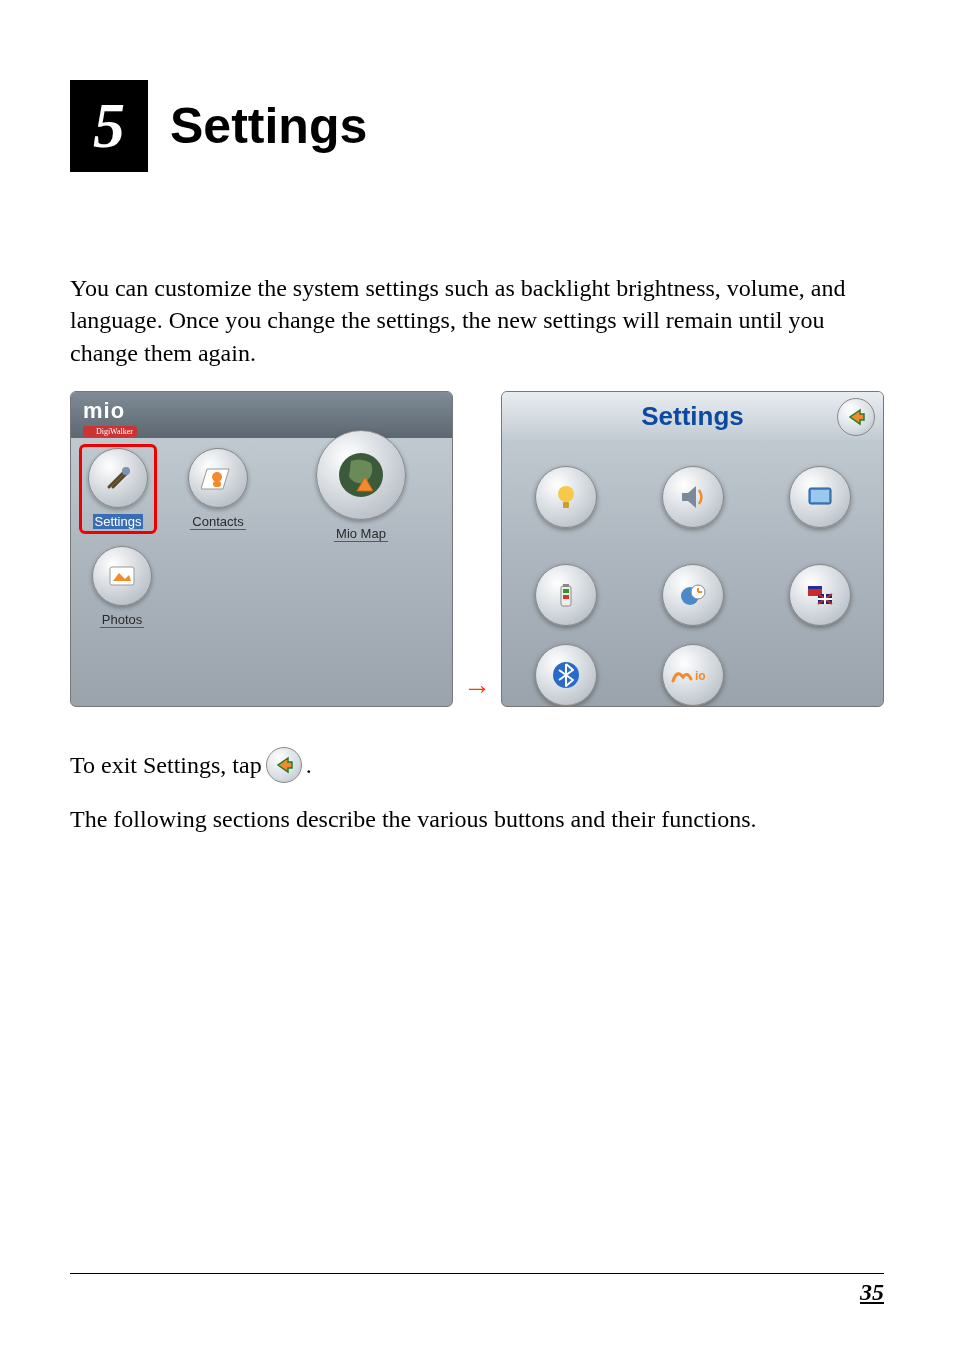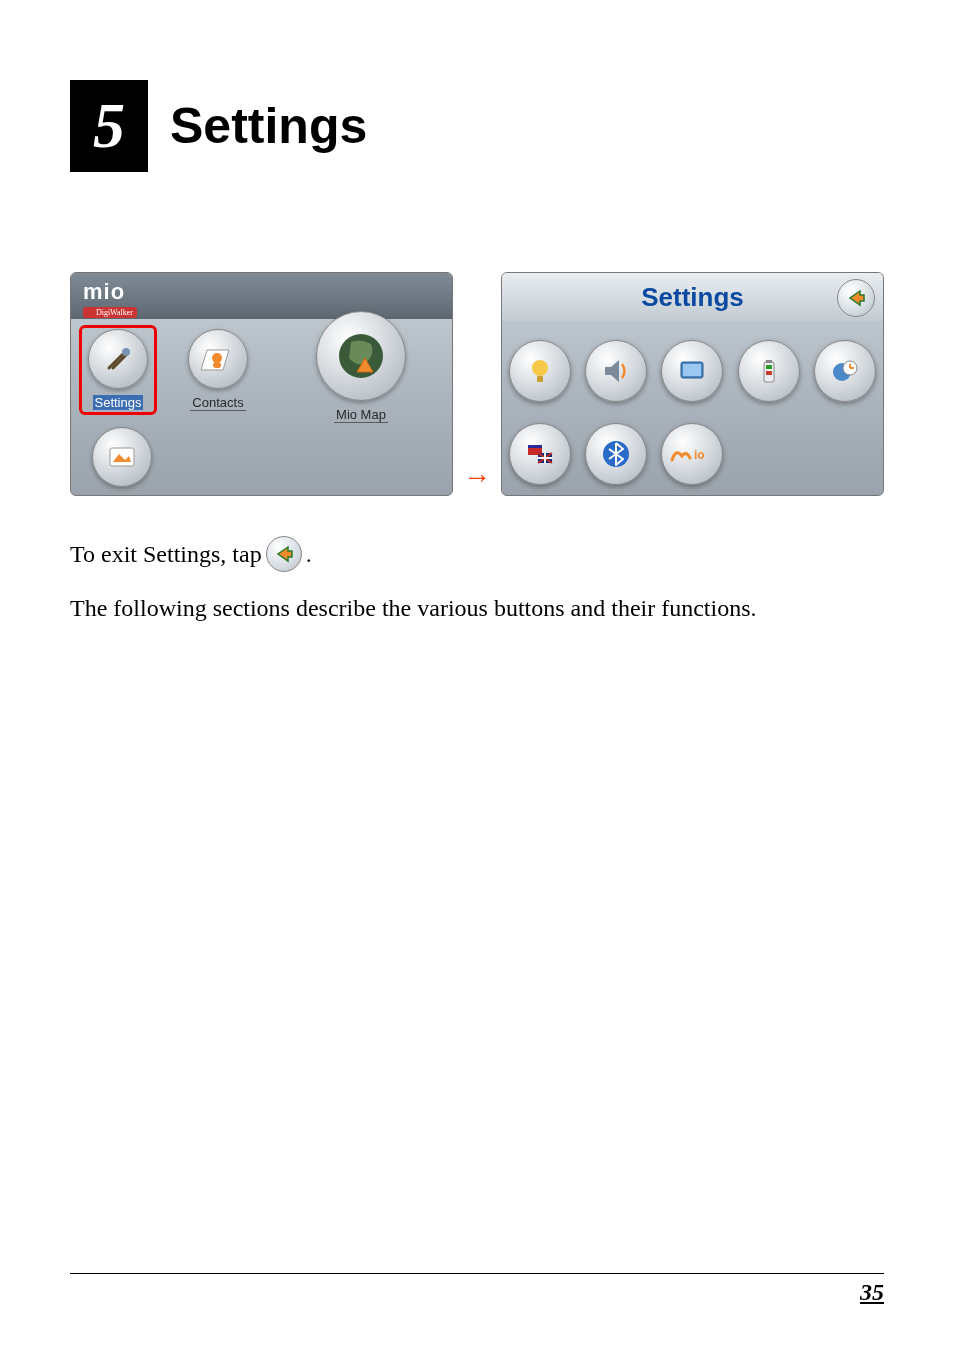--- a/index.html
+++ b/index.html
@@ -9,21 +9,21 @@
   .chapter-row { display: flex; align-items: center; gap: 22px; margin-bottom: 100px; }
   .chapter-box { width: 78px; height: 92px; background: #000; color: #fff; display: flex; align-items: center; justify-content: center; font-family: "Times New Roman", serif; font-style: italic; font-weight: bold; font-size: 64px; }
   .chapter-title { font-family: Arial, Helvetica, sans-serif; font-weight: bold; font-size: 50px; }
 
   .section-heading { font-family: Arial, Helvetica, sans-serif; font-size: 40px; margin-bottom: 28px; }
 
   .body-p { font-size: 24px; line-height: 1.35; margin-bottom: 22px; }
   .body-p .bold-sans { font-family: Arial, Helvetica, sans-serif; font-weight: bold; font-size: 21px; }
 
   .screens-row { display: flex; gap: 10px; align-items: stretch; margin-top: 6px; margin-bottom: 40px; }
-  .screen { flex: 1; height: 224px; border-radius: 6px; background: linear-gradient(#c8d0d7 0%, #aeb7bf 50%, #9aa3ab 100%); border: 1px solid #777; position: relative; overflow: hidden; }
+  .screen { flex: 1; height: 316px; border-radius: 6px; background: linear-gradient(#c8d0d7 0%, #aeb7bf 50%, #9aa3ab 100%); border: 1px solid #777; position: relative; overflow: hidden; }
   .arrow-between { font-size: 28px; color: #ff3a00; font-weight: bold; align-self: flex-end; padding-bottom: 6px; }
 
   
   .s1-top { position:absolute; top:0; left:0; right:0; height:46px; background: linear-gradient(#7f8b96,#5c6771); }
   .s1-logo { position:absolute; top:6px; left:12px; }
   .s1-logo-mio { font-family: Arial, sans-serif; font-weight:bold; font-size:22px; color:#fff; letter-spacing:1px; }
   .s1-logo-tag { display:block; font-size:8px; background:#c33; color:#fff; padding:1px 4px; border-radius:3px; width:54px; text-align:right; margin-top:2px; }
   .s1-icons { position:absolute; top:50px; left:0; right:0; bottom:0; }
   .s1-icon { position:absolute; width:74px; text-align:center; }
   .s1-icon .circle { width:60px; height:60px; border-radius:50%; margin:0 auto 4px; background: radial-gradient(circle at 35% 30%, #fff, #c8ced4 60%, #a8b0b8); border:1px solid #888; display:flex; align-items:center; justify-content:center; box-shadow: 0 2px 4px rgba(0,0,0,0.3); }
@@ -31,21 +31,21 @@
   .s1-icon.sel { outline: 3px solid #e00; outline-offset: -1px; border-radius:4px; padding:2px; }
   .s1-sellabel .lbl { background:#3b6db3; color:#fff; border-bottom:none; }
 
   .big-center { width:100px !important; }
   .big-center .circle { width:90px; height:90px; }
 
   
   .s2-top { position:absolute; top:0; left:0; right:0; height:48px; background: linear-gradient(#e8edf1,#c3cbd2); display:flex; align-items:center; justify-content:center; }
   .s2-title { font-family: Arial, Helvetica, sans-serif; font-weight:bold; font-size:26px; color:#0b4aa0; }
   .s2-back { position:absolute; right:8px; top:6px; width:38px; height:38px; border-radius:50%; background: radial-gradient(circle at 35% 30%, #fff, #d6dde3 60%, #b3bbc2); border:1px solid #888; display:flex; align-items:center; justify-content:center; }
-  .s2-grid { position:absolute; top:56px; left:0; right:0; bottom:0; display:grid; grid-template-columns: repeat(5,1fr); grid-template-rows: repeat(2,1fr); }
+  .s2-grid { position:absolute; top:56px; left:0; right:0; bottom:0; display:grid; grid-template-columns: repeat(3,1fr); grid-template-rows: repeat(2,1fr); }
   .s2-cell { display:flex; align-items:center; justify-content:center; }
   .s2-cell .circle { width:62px; height:62px; border-radius:50%; background: radial-gradient(circle at 35% 30%, #fff, #ccd2d8 60%, #a9b1b9); border:1px solid #888; display:flex; align-items:center; justify-content:center; box-shadow: 0 2px 5px rgba(0,0,0,0.35); }
 
   .exit-row { display:flex; align-items:center; margin-bottom:20px; font-size:24px; }
   .inline-back { width:36px; height:36px; border-radius:50%; background: radial-gradient(circle at 35% 30%, #fff, #d6dde3 60%, #b3bbc2); border:1px solid #888; display:inline-flex; align-items:center; justify-content:center; vertical-align:middle; margin:0 4px; }
 
   svg { display:block; }
 
   .footer-line { position:absolute; left:70px; right:70px; bottom:78px; border-top:1px solid #000; }
   .page-num { position:absolute; right:70px; bottom:46px; font-family:"Times New Roman", serif; font-style:italic; font-weight:bold; font-size:24px;text-decoration:underline; }
@@ -56,20 +56,21 @@
 <div class="page">
 
   <div class="chapter-row">
     <div class="chapter-box">
       <span>5</span>
     </div>
     <div class="chapter-title">Settings</div>
   </div>
 
 
+  <p class="body-p">You can customize the system settings such as backlight brightness, volume, and language. Once you change the settings, the new settings will remain until you change them again.</p>
 
 
   <div class="screens-row">
 
     <div class="screen">
       <div class="s1-top">
         <div class="s1-logo">
           <span class="s1-logo-mio">mio</span>
           <span class="s1-logo-tag">DigiWalker</span>
         </div>

